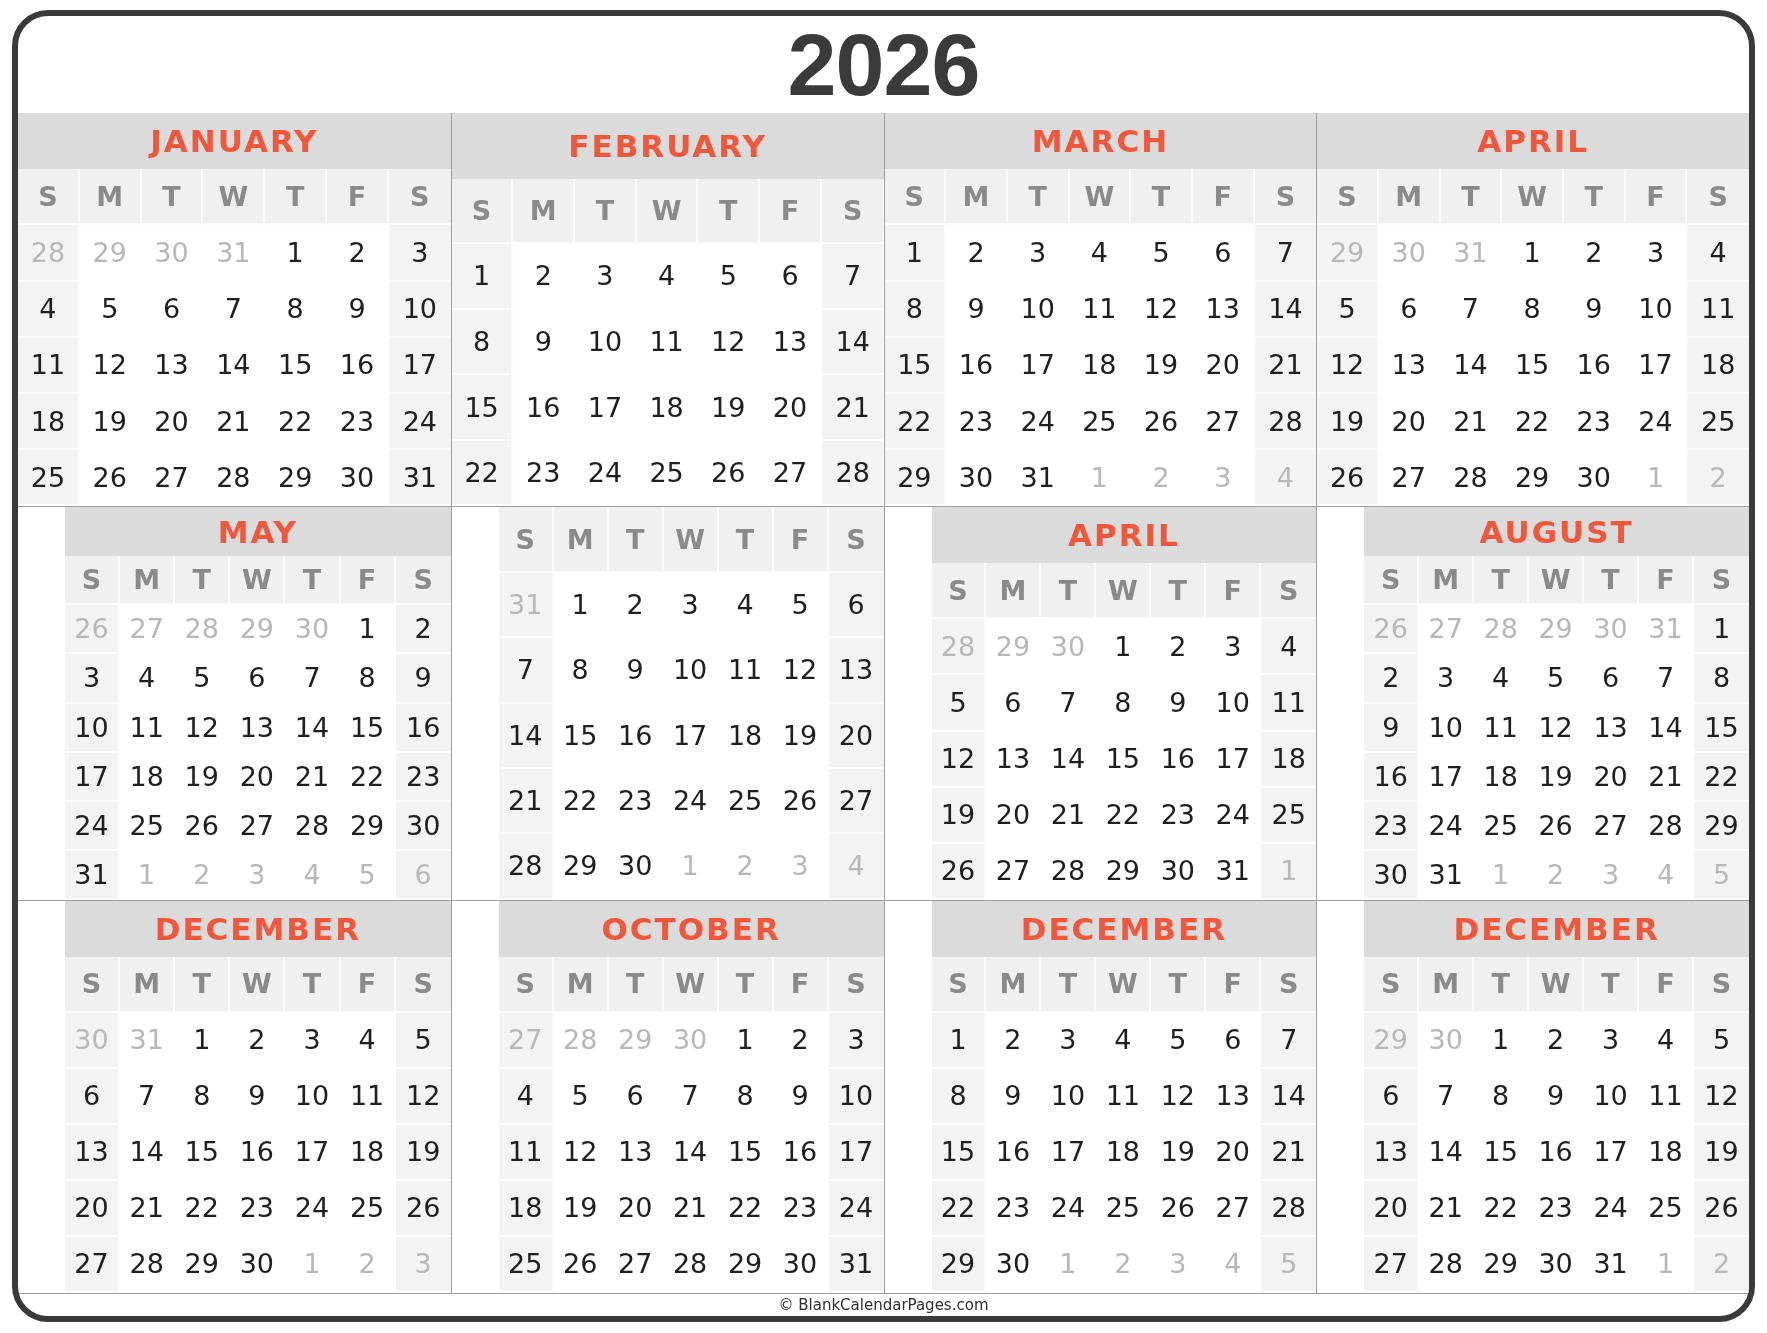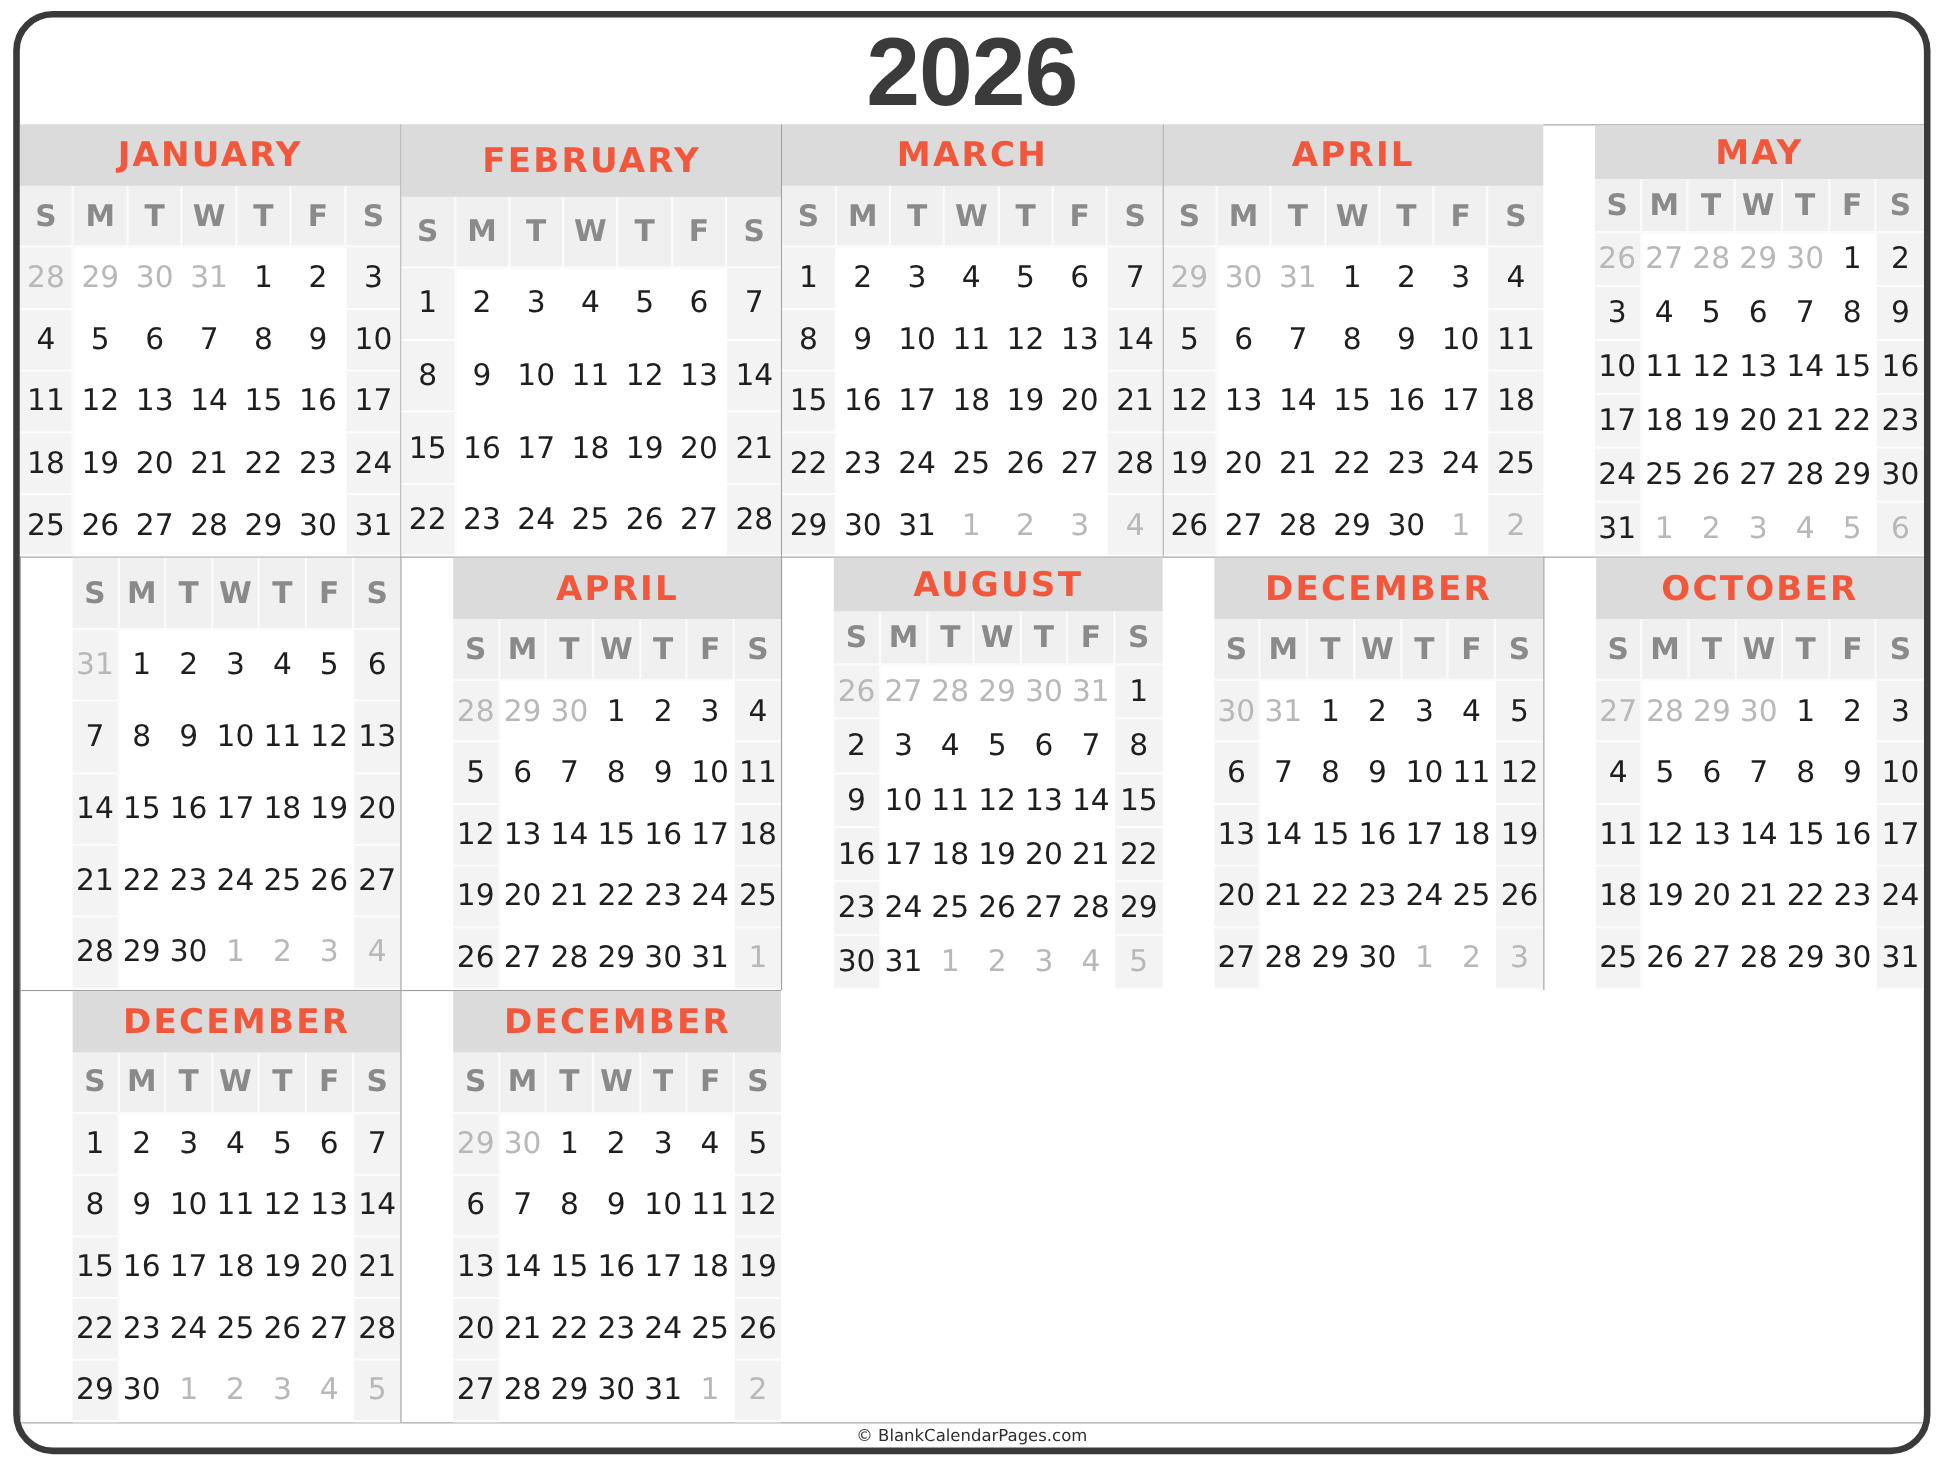--- a/index.html
+++ b/index.html
@@ -42,21 +42,21 @@
     font-family:"Liberation Sans","DejaVu Sans",sans-serif;
     font-weight:700;
     font-size:88px;
     line-height:1;
     letter-spacing:-1px;
     color:var(--year);
   }
   .months{
     flex:1;min-height:0;
     display:grid;
-    grid-template-columns:repeat(5,1fr);
+    grid-template-columns:repeat(4,1fr);
     grid-template-rows:repeat(3,1fr);
     border-bottom:1px solid var(--divider);
   }
   .month{
     display:flex;flex-direction:column;min-height:0;min-width:0;
   }
   .month:not(:nth-child(4n+1)){border-left:1px solid var(--divider);}
   .month:nth-child(n+5){border-top:1px solid var(--divider);padding-left:47px;}
   .m-title{
     flex:1;

